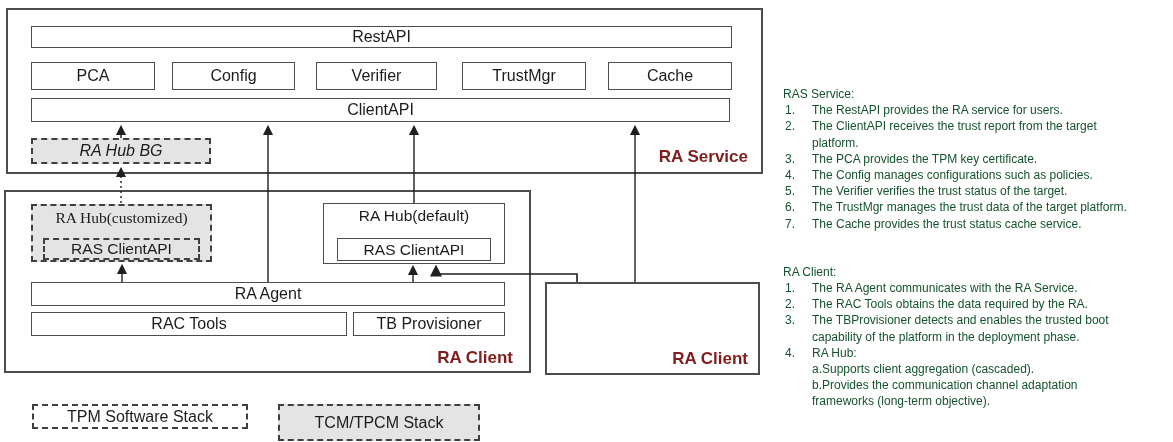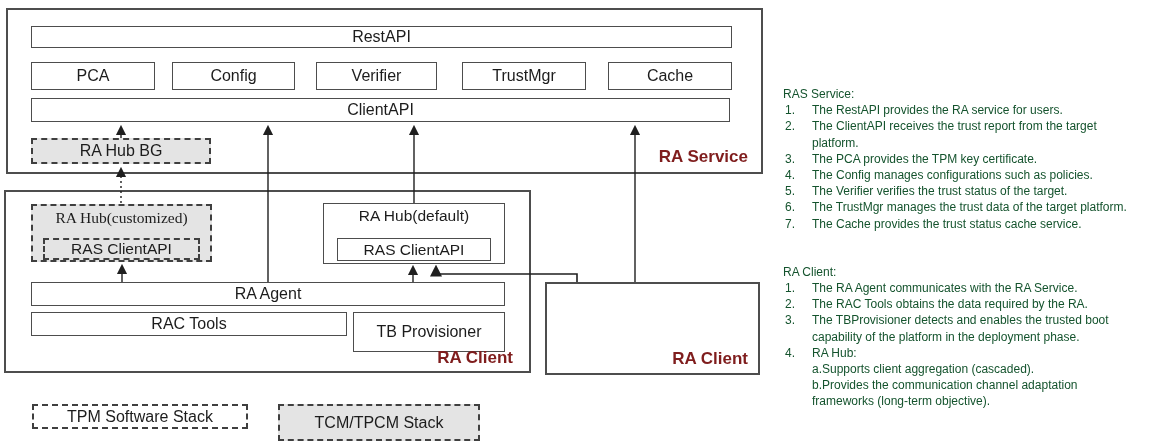--- a/index.html
+++ b/index.html
@@ -59,21 +59,21 @@
     <span>TrustMgr</span>
   </div>
   <div class="box" style="left:608px;top:62px;width:124px;height:28px;">
     <span>Cache</span>
   </div>
 
   <div class="box" style="left:31px;top:98px;width:699px;height:24px;">
     <span>ClientAPI</span>
   </div>
 
-  <div class="box grayDashed" style="left:31px;top:138px;width:180px;height:26px;">
+  <div class="box grayDashed" style="left:31px;top:138px;width:180px;height:26px;font-style:italic;">
     <span>RA Hub BG</span>
   </div>
 
   <div class="boldLabel" style="left:548px;top:147px;width:200px;">RA Service</div>
 
   <div class="box" style="left:4px;top:190px;width:527px;height:183px;border-width:2px;"></div>
 
   <div class="box grayDashed hubBox" style="left:31px;top:204px;width:181px;height:58px;font-family:Liberation Serif, serif;">
     <span>RA Hub(customized)</span>
   </div>
@@ -87,21 +87,21 @@
   <div class="box" style="left:337px;top:238px;width:154px;height:23px;font-size:15.5px;">
     <span>RAS ClientAPI</span>
   </div>
 
   <div class="box" style="left:31px;top:282px;width:474px;height:24px;">
     <span>RA Agent</span>
   </div>
   <div class="box" style="left:31px;top:312px;width:316px;height:24px;">
     <span>RAC Tools</span>
   </div>
-  <div class="box" style="left:353px;top:312px;width:152px;height:40px;">
+  <div class="box" style="left:353px;top:312px;width:152px;height:24px;">
     <span>TB Provisioner</span>
   </div>
 
   <div class="boldLabel" style="left:313px;top:348px;width:200px;">RA Client</div>
 
   <div class="box" style="left:545px;top:282px;width:215px;height:93px;border-width:2px;"></div>
   <div class="boldLabel" style="left:560px;top:349px;width:188px;">RA Client</div>
 
   <div class="box whiteDashed" style="left:32px;top:404px;width:216px;height:25px;">
     <span>TPM Software Stack</span>

